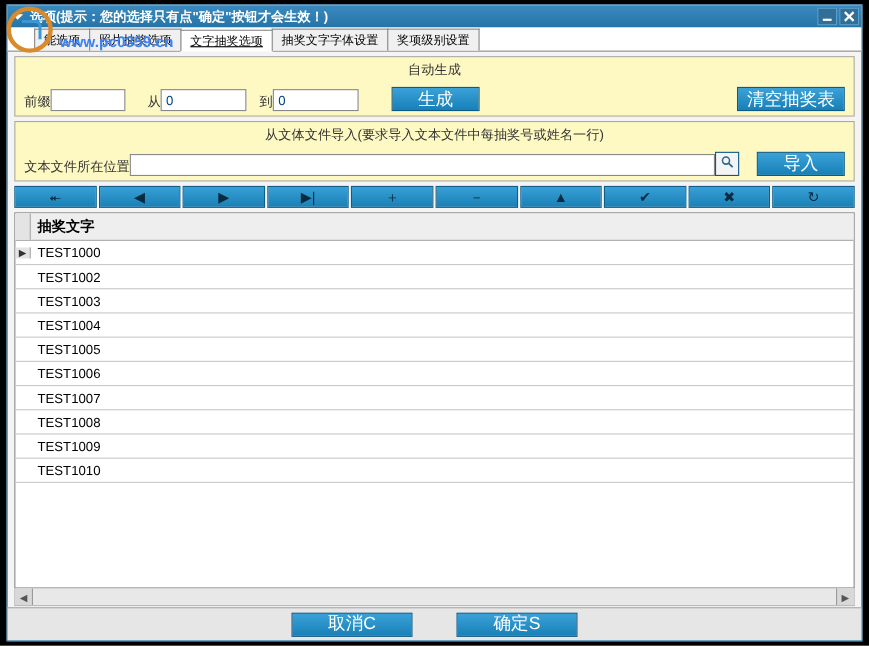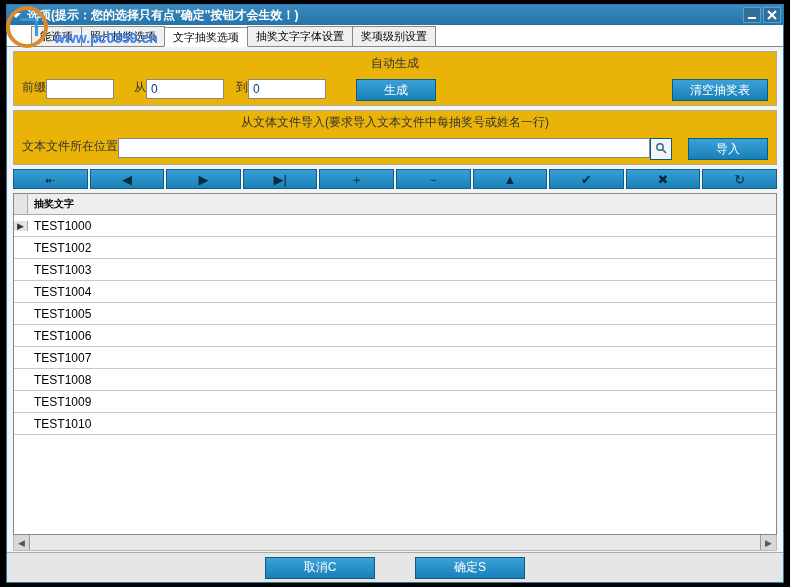--- a/index.html
+++ b/index.html
@@ -14,46 +14,46 @@
 .titlebar .winbtns { display: flex; gap: 2px; }
 .titlebar .winbtn { width: 18px; height: 16px; background: #316f98; border: 1px solid #5aa0cc; color: #fff; display: flex; align-items: center; justify-content: center; font-size: 11px; cursor: pointer; }
 
 .watermark { position: absolute; left: 6px; top: 2px; pointer-events: none; }
 .watermark .logo-circle { width: 42px; height: 42px; border-radius: 50%; border: 4px solid #d98a2a; position: absolute; left: 0; top: 4px; }
 .watermark .logo-dash { position: absolute; left: 14px; top: 16px; width: 18px; height: 18px; border: 3px solid #3a97d4; border-left: none; border-bottom: none; border-radius: 0 6px 0 0; }
 .watermark .wm-text { position: absolute; left: 48px; top: 28px; color: #3b82f6; font-size: 14px; font-weight: bold; letter-spacing: 0; }
 
 .tabs { margin-top: 0; height: 22px; display: flex; align-items: flex-end; padding-left: 24px; background: #fff; border-bottom: 1px solid #888; }
 .tab { height: 20px; padding: 2px 8px 0; border: 1px solid #888; border-bottom: none; margin-right: -1px; background: #f0f0f0; font-size: 11px; cursor: pointer; position: relative; }
-.tab.active { background: #fff; border-bottom: 1px solid #fff; z-index: 2; top: 1px; font-weight: normal; }
+.tab.active { background: #fff; border-bottom: 1px solid #fff; z-index: 2; top: 1px; font-weight: normal; text-decoration: underline; }
 
 .content { padding: 4px 6px; }
 
-.panel { border: 1px solid #aaa; background: #eab308; margin-bottom: 4px; }
+.panel { border: 1px solid #aaa; background: #fef9c3; margin-bottom: 4px; }
 .panel-title { text-align: center; font-size: 12px; padding: 3px 0; color: #333; }
-.panel-row { display: flex; align-items: flex-start; padding: 4px 8px; gap: 0; }
+.panel-row { display: flex; align-items: flex-end; padding: 4px 8px; gap: 0; }
 
 .label { font-size: 12px; color: #333; }
 .tinput { border: 1px solid #888; height: 20px; padding: 0 4px; font-size: 12px; }
 .tinput.prefix { width: 68px; }
 .tinput.num { width: 78px; color: #004080; }
 .tinput.path { flex: 1; height: 20px; }
 
-.btn { height: 22px; min-width: 80px; background: linear-gradient(#3aa2d8, #1880b8); border: 1px solid #0d5a84; color: #fff; font-size: 12px; cursor: pointer; display: inline-flex; align-items: center; justify-content: center; padding: 0 8px; }
+.btn { height: 22px; min-width: 80px; background: linear-gradient(#3aa2d8, #1880b8); border: 1px solid #0d5a84; color: #fff; font-size: 16px; cursor: pointer; display: inline-flex; align-items: center; justify-content: center; padding: 0 8px; }
 .btn.small { min-width: 22px; width: 22px; padding: 0; background: #f4f4f4; color: #333; }
 .btn.small svg { width: 12px; height: 12px; }
 
 .nav-toolbar { display: flex; gap: 2px; margin: 2px 0 4px; }
 .navbtn { flex: 1; height: 20px; background: linear-gradient(#38a0d6, #1a80b6); border: 1px solid #0f5e88; color: #072b40; display: flex; align-items: center; justify-content: center; cursor: pointer; }
 .navbtn span { font-size: 13px; line-height: 1; }
 
 .grid-wrap { border: 1px solid #888; background: #fff; height: 342px; display: flex; flex-direction: column; }
 .grid-header { display: flex; background: #eee; border-bottom: 1px solid #aaa; }
 .grid-header .rowhead { width: 14px; border-right: 1px solid #aaa; background: #e4e4e4; }
-.grid-header .colhead { flex: 1; padding: 3px 6px; font-weight: bold; font-size: 10px; text-align: left; }
+.grid-header .colhead { flex: 1; padding: 3px 6px; font-weight: bold; font-size: 13px; text-align: left; }
 .grid-body { flex: 1; overflow-y: scroll; overflow-x: hidden; }
 .grid-row { display: flex; height: 22px; border-bottom: 1px solid #c8c8c8; align-items: center; }
 .grid-row .rowhead { width: 14px; border-right: 1px solid #aaa; background: #e4e4e4; display: flex; align-items: center; justify-content: center; color: #333; }
 .grid-row .cell { flex: 1; padding: 3px 6px; font-size: 12px; }
 .grid-row.current .rowhead::before { content: "▶"; font-size: 9px; color: #333; }
 .grid-body::-webkit-scrollbar { width: 16px; }
 .grid-body::-webkit-scrollbar-track { background: #e8e8e8; border-left: 1px solid #bbb; }
 .grid-body::-webkit-scrollbar-thumb { background: #c8c8c8; border: 1px solid #999; }
 .grid-body::-webkit-scrollbar-button { height: 16px; background: #d8d8d8; border: 1px solid #999; }
 

